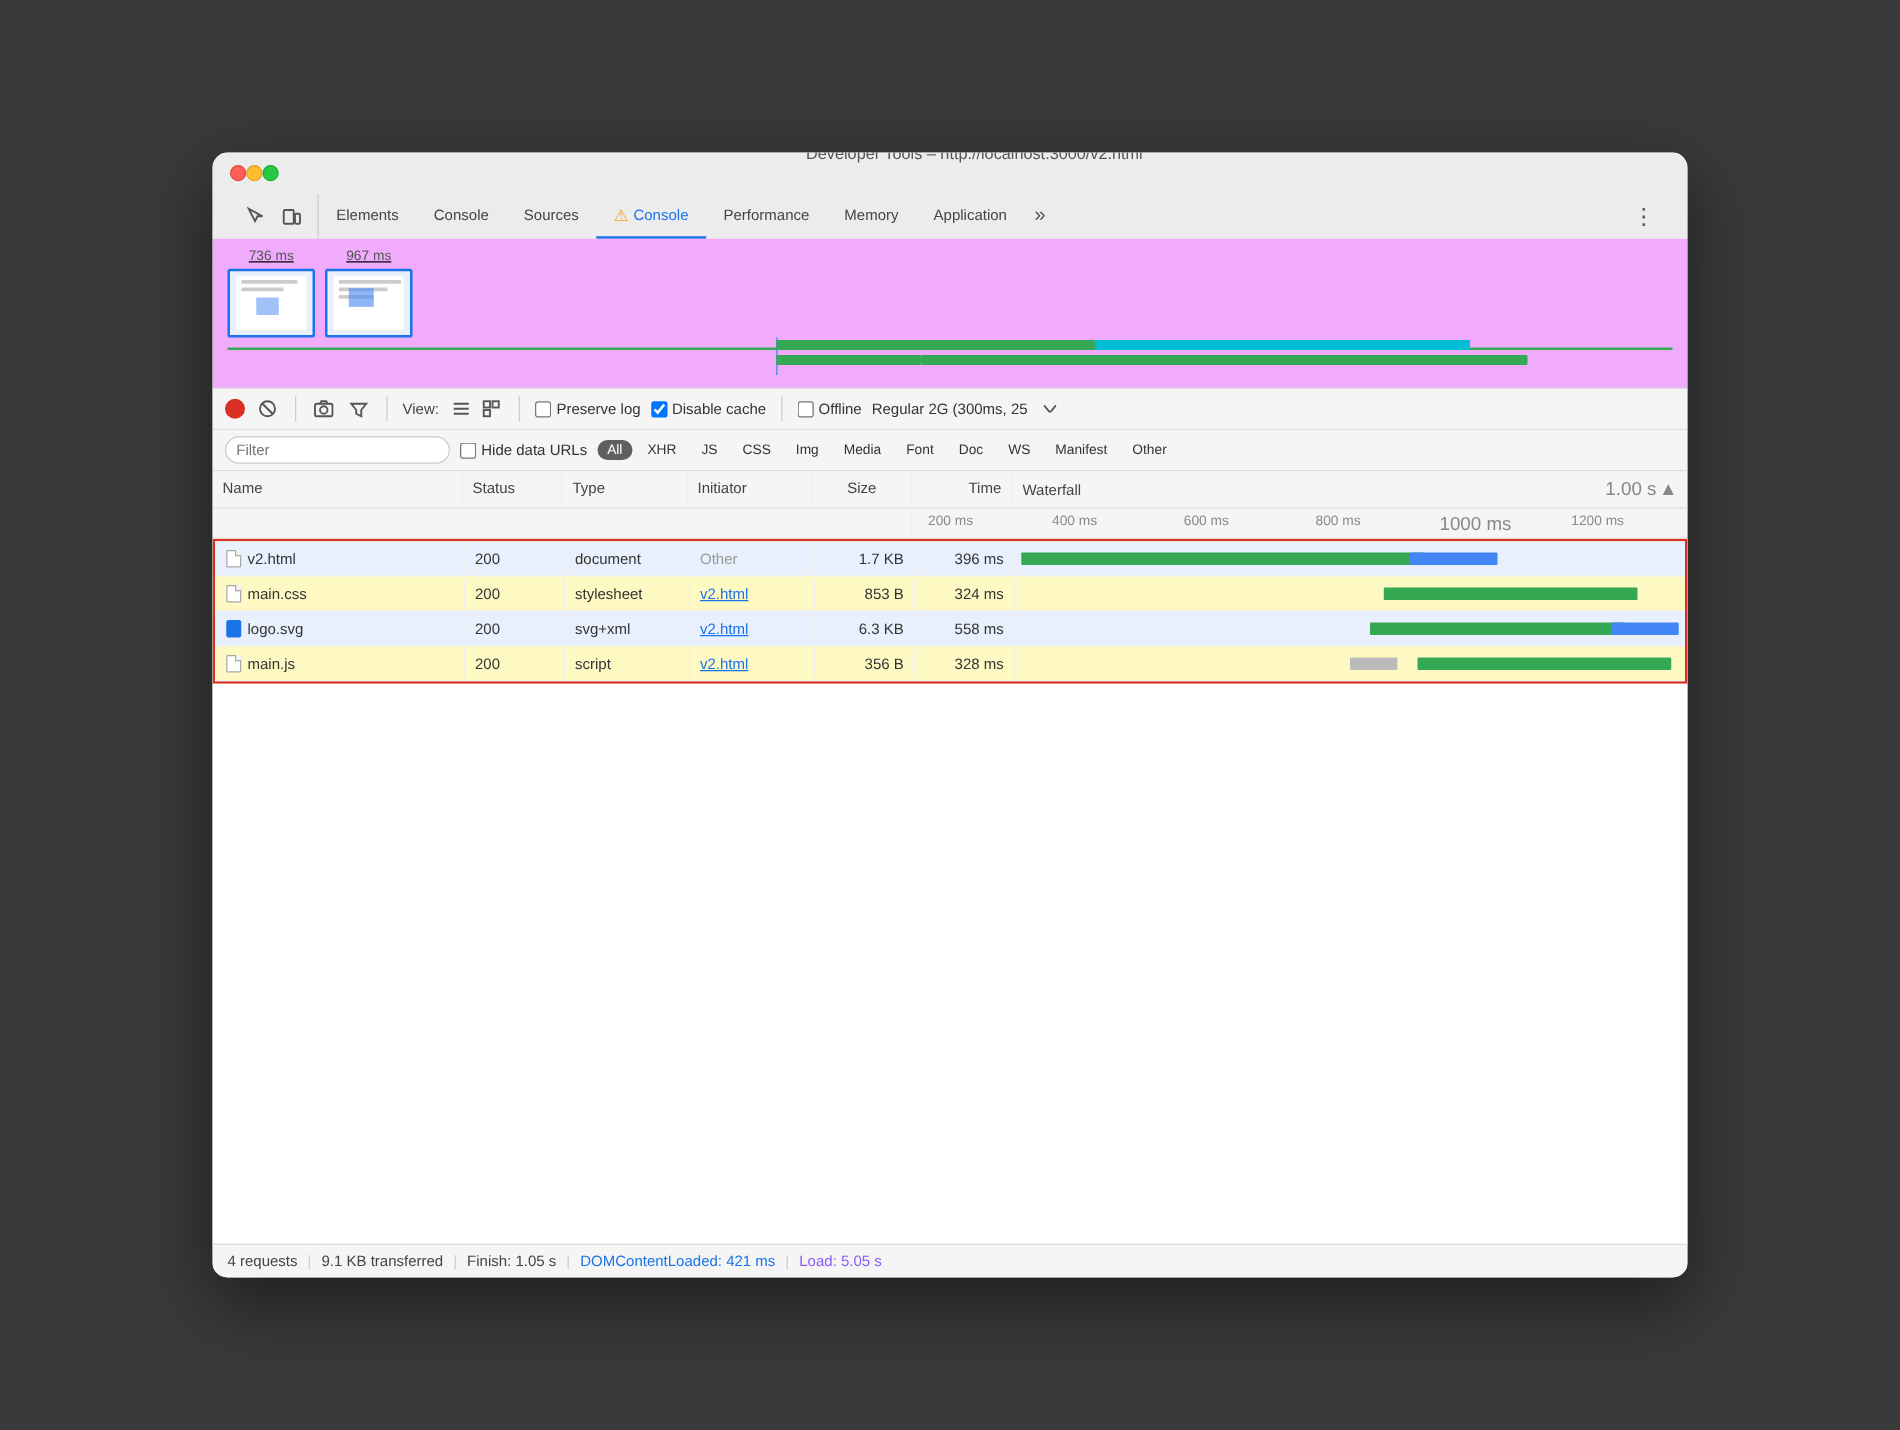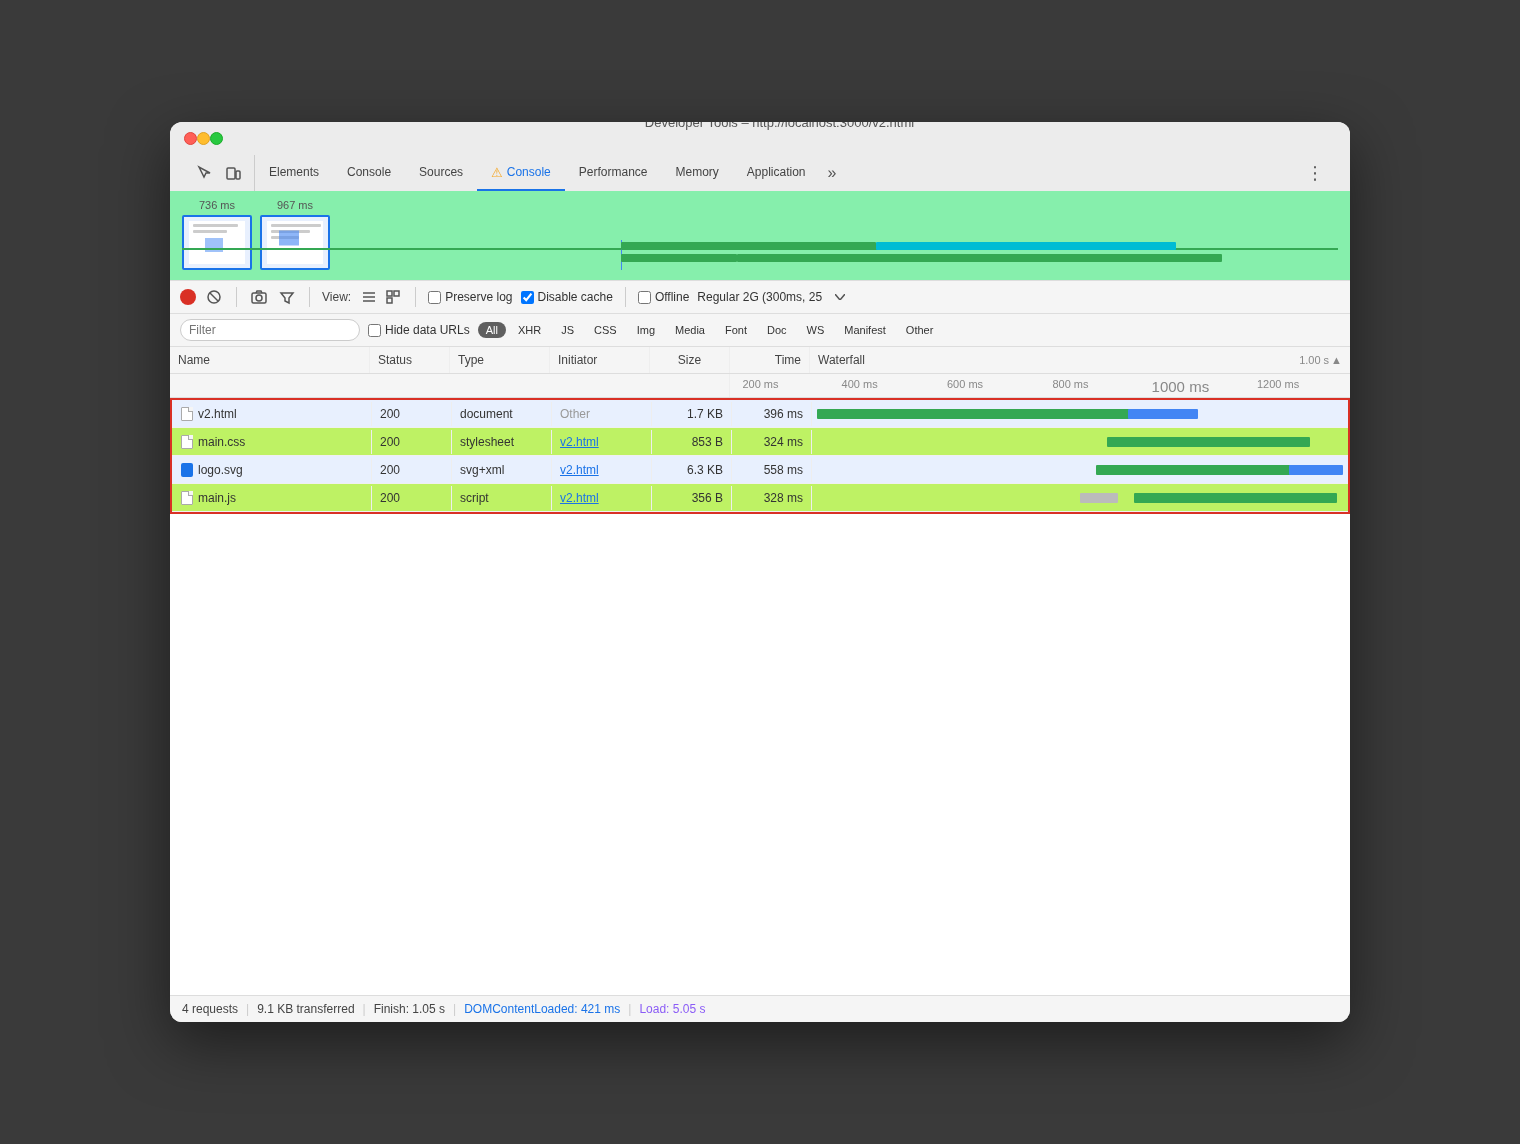--- a/index.html
+++ b/index.html
@@ -174,26 +174,27 @@
       cursor: pointer;
       color: #333;
       background: transparent;
     }
     .filter-btn.active {
       background: #5f5f5f;
       color: white;
     }
     .filter-types { display: flex; gap: 4px; flex-wrap: wrap; }
     .timeline-section {
-      background: #86efac;
+      background: #f0abfc;
       border-bottom: 1px solid #ddd;
       padding: 0;
-      height: 90px;
+      height: 120px;
       position: relative;
       overflow: hidden;
+      text-decoration: underline;
     }
     .timeline-screenshots {
       display: flex;
       gap: 8px;
       padding: 8px 12px;
       align-items: flex-end;
     }
     .screenshot-item {
       display: flex;
       flex-direction: column;
@@ -235,21 +236,21 @@
       position: absolute;
       top: 50%;
       left: 50%;
       transform: translate(-50%, -50%);
       opacity: 0.7;
     }
     .main-content {
       flex: 1;
       display: flex;
       flex-direction: column;
-      background: #bef264;
+      background: #fef9c3;
       overflow: hidden;
       justify-content: space-between;
     }
     .ruler-label {
       font-size: 11px;
       color: #888;
       position: absolute;
     }
     .table-header {
       display: flex;
@@ -259,21 +260,21 @@
       font-weight: 500;
       color: #444;
     }
     .col-name { width: 200px; flex-shrink: 0; padding: 6px 8px; border-right: 1px solid #eee; }
     .col-status { width: 80px; flex-shrink: 0; padding: 6px 8px; border-right: 1px solid #eee; }
     .col-type { width: 100px; flex-shrink: 0; padding: 6px 8px; border-right: 1px solid #eee; }
     .col-initiator { width: 100px; flex-shrink: 0; padding: 6px 8px; border-right: 1px solid #eee; }
     .col-size { width: 80px; flex-shrink: 0; padding: 6px 8px; border-right: 1px solid #eee; text-align: center; }
     .col-time { width: 80px; flex-shrink: 0; padding: 6px 8px; border-right: 1px solid #eee; text-align: right; }
     .col-waterfall { flex: 1; padding: 6px 8px; display: flex; align-items: center; justify-content: space-between; }
-    .col-waterfall-sort { font-size: 11px; color: #888; display: flex; align-items: center; gap: 2px; }
+    .col-waterfall-sort { font-size: 15px; color: #888; display: flex; align-items: center; gap: 2px; }
     .table-row {
       display: flex;
       border-bottom: 1px solid #f0f0f0;
       font-size: 12px;
       align-items: center;
       position: relative;
     }
     .table-row.selected, .table-row:nth-child(odd) {
       background: #f8f9ff;
     }

